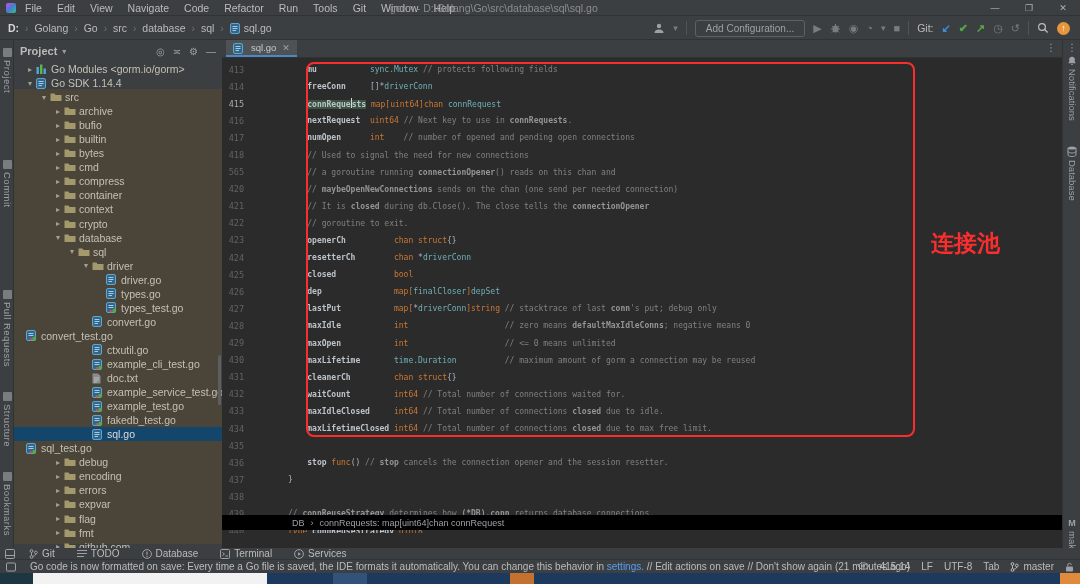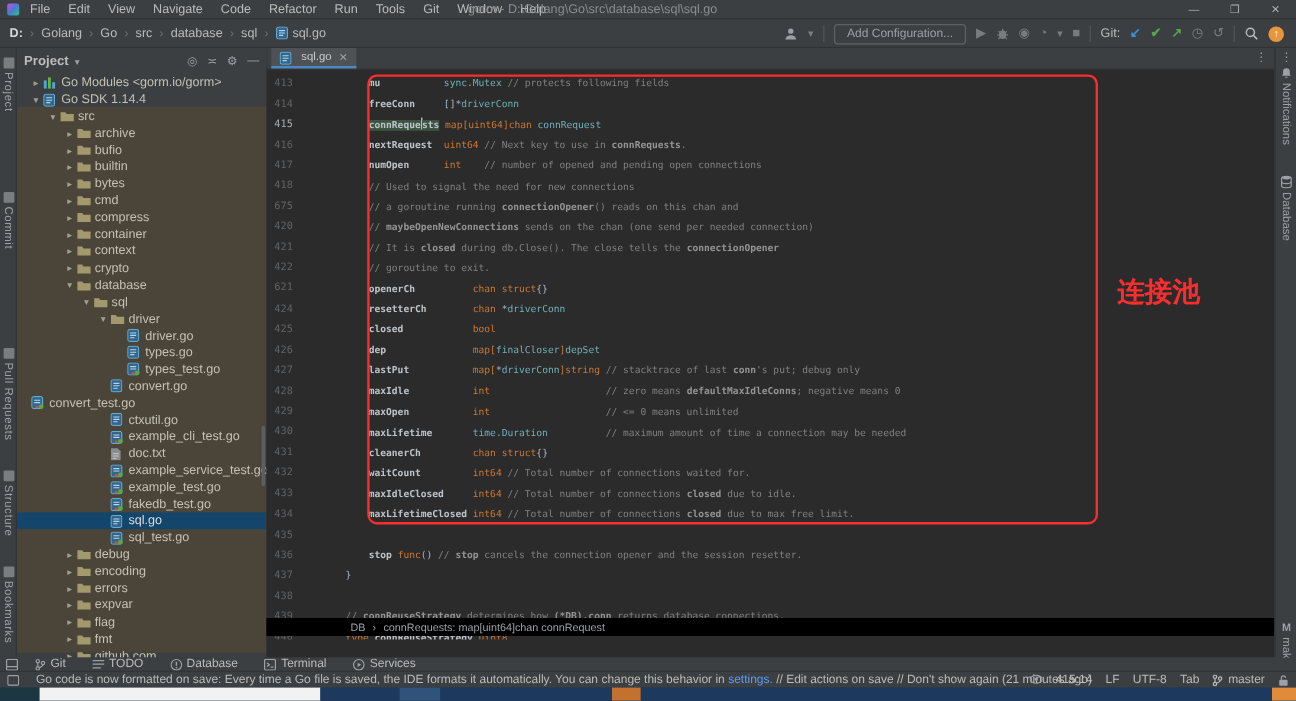--- a/index.html
+++ b/index.html
@@ -518,21 +518,21 @@
           <div class="tree-row selected" style="padding-left: 66px;">
             <span class="tree-chev"></span>
             <span class="tree-ico">
               <svg width="10" height="11" viewBox="0 0 10 11">
                 <rect x="0.5" y="0.5" width="9" height="10" rx="1.5" fill="#38648A" stroke="#64BCE8" stroke-width="0.8"></rect>
                 <path d="M2.5 3.5h5M2.5 5.5h5M2.5 7.5h3.5" stroke="#A5DCF3" stroke-width="0.9" fill="none"></path>
               </svg>
             </span>
             <span>sql.go</span>
           </div>
-          <div class="tree-row" style="padding-left: 66px; align-items: center;">
+          <div class="tree-row" style=" align-items: center;">
             <span class="tree-chev"></span>
             <span class="tree-ico">
               <svg width="11" height="11" viewBox="0 0 11 11">
                 <rect x="0.5" y="0.5" width="9" height="10" rx="1.5" fill="#38648A" stroke="#64BCE8" stroke-width="0.8"></rect>
                 <path d="M2.5 3.5h5M2.5 5.5h5" stroke="#A5DCF3" stroke-width="0.9" fill="none"></path>
                 <circle cx="8.3" cy="8.8" r="2" fill="#5BA840"></circle>
                 <circle cx="4.8" cy="9.3" r="1.2" fill="#C75450"></circle>
               </svg>
             </span>
             <span>sql_test.go</span>
@@ -645,41 +645,41 @@
               <span class="ln">417</span>
               <span class="fold"></span>
               <span class="ct"><span class="tk-p">    </span><span class="tk-f">numOpen</span><span class="tk-p">      </span><span class="tk-k">int</span><span class="tk-p">    </span><span class="tk-c">// number of opened and pending open connections</span></span>
             </div>
             <div class="cl">
               <span class="ln">418</span>
               <span class="fold"></span>
               <span class="ct"><span class="tk-p">    </span><span class="tk-c">// Used to signal the need for new connections</span></span>
             </div>
             <div class="cl">
-              <span class="ln">675</span>
+              <span class="ln">565</span>
               <span class="fold"></span>
               <span class="ct"><span class="tk-p">    </span><span class="tk-c">// a goroutine running </span><span class="tk-cb">connectionOpener</span><span class="tk-c">() reads on this chan and</span></span>
             </div>
             <div class="cl">
               <span class="ln">420</span>
               <span class="fold"></span>
               <span class="ct"><span class="tk-p">    </span><span class="tk-c">// </span><span class="tk-cb">maybeOpenNewConnections</span><span class="tk-c"> sends on the chan (one send per needed connection)</span></span>
             </div>
             <div class="cl">
               <span class="ln">421</span>
               <span class="fold"></span>
               <span class="ct"><span class="tk-p">    </span><span class="tk-c">// It is </span><span class="tk-cb">closed</span><span class="tk-c"> during db.Close(). The close tells the </span><span class="tk-cb">connectionOpener</span></span>
             </div>
             <div class="cl">
               <span class="ln">422</span>
               <span class="fold"></span>
               <span class="ct"><span class="tk-p">    </span><span class="tk-c">// goroutine to exit.</span></span>
             </div>
             <div class="cl">
-              <span class="ln">621</span>
+              <span class="ln">423</span>
               <span class="fold"></span>
               <span class="ct"><span class="tk-p">    </span><span class="tk-f">openerCh</span><span class="tk-p">          </span><span class="tk-k">chan struct</span><span class="tk-p">{}</span></span>
             </div>
             <div class="cl">
               <span class="ln">424</span>
               <span class="fold"></span>
               <span class="ct"><span class="tk-p">    </span><span class="tk-f">resetterCh</span><span class="tk-p">        </span><span class="tk-k">chan</span><span class="tk-p"> *</span><span class="tk-t">driverConn</span></span>
             </div>
             <div class="cl">
               <span class="ln">425</span>
@@ -702,21 +702,21 @@
               <span class="ct"><span class="tk-p">    </span><span class="tk-f">maxIdle</span><span class="tk-p">           </span><span class="tk-k">int</span><span class="tk-p">                    </span><span class="tk-c">// zero means </span><span class="tk-cb">defaultMaxIdleConns</span><span class="tk-c">; negative means 0</span></span>
             </div>
             <div class="cl">
               <span class="ln">429</span>
               <span class="fold"></span>
               <span class="ct"><span class="tk-p">    </span><span class="tk-f">maxOpen</span><span class="tk-p">           </span><span class="tk-k">int</span><span class="tk-p">                    </span><span class="tk-c">// &lt;= 0 means unlimited</span></span>
             </div>
             <div class="cl">
               <span class="ln">430</span>
               <span class="fold"></span>
-              <span class="ct"><span class="tk-p">    </span><span class="tk-f">maxLifetime</span><span class="tk-p">       </span><span class="tk-t">time.Duration</span><span class="tk-p">          </span><span class="tk-c">// maximum amount of time a connection may be needed</span></span>
+              <span class="ct"><span class="tk-p">    </span><span class="tk-f">maxLifetime</span><span class="tk-p">       </span><span class="tk-t">time.Duration</span><span class="tk-p">          </span><span class="tk-c">// maximum amount of gorm a connection may be reused</span></span>
             </div>
             <div class="cl">
               <span class="ln">431</span>
               <span class="fold"></span>
               <span class="ct"><span class="tk-p">    </span><span class="tk-f">cleanerCh</span><span class="tk-p">         </span><span class="tk-k">chan struct</span><span class="tk-p">{}</span></span>
             </div>
             <div class="cl">
               <span class="ln">432</span>
               <span class="fold"></span>
               <span class="ct"><span class="tk-p">    </span><span class="tk-f">waitCount</span><span class="tk-p">         </span><span class="tk-k">int64</span><span class="tk-p"> </span><span class="tk-c">// Total number of connections waited for.</span></span>

